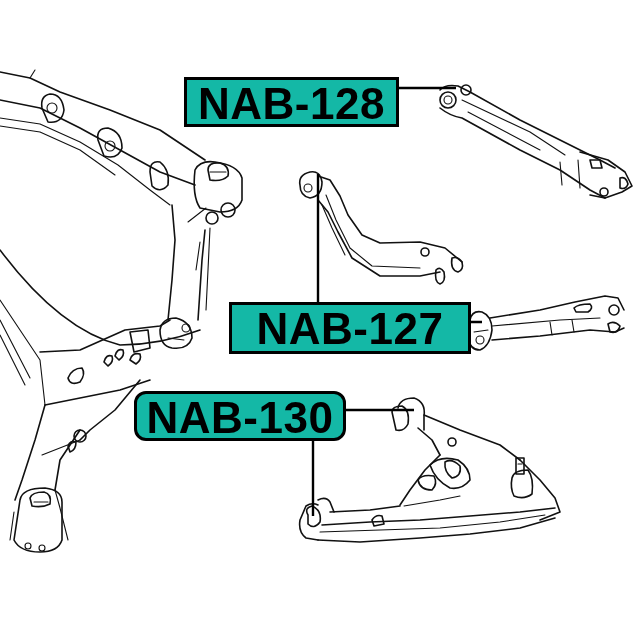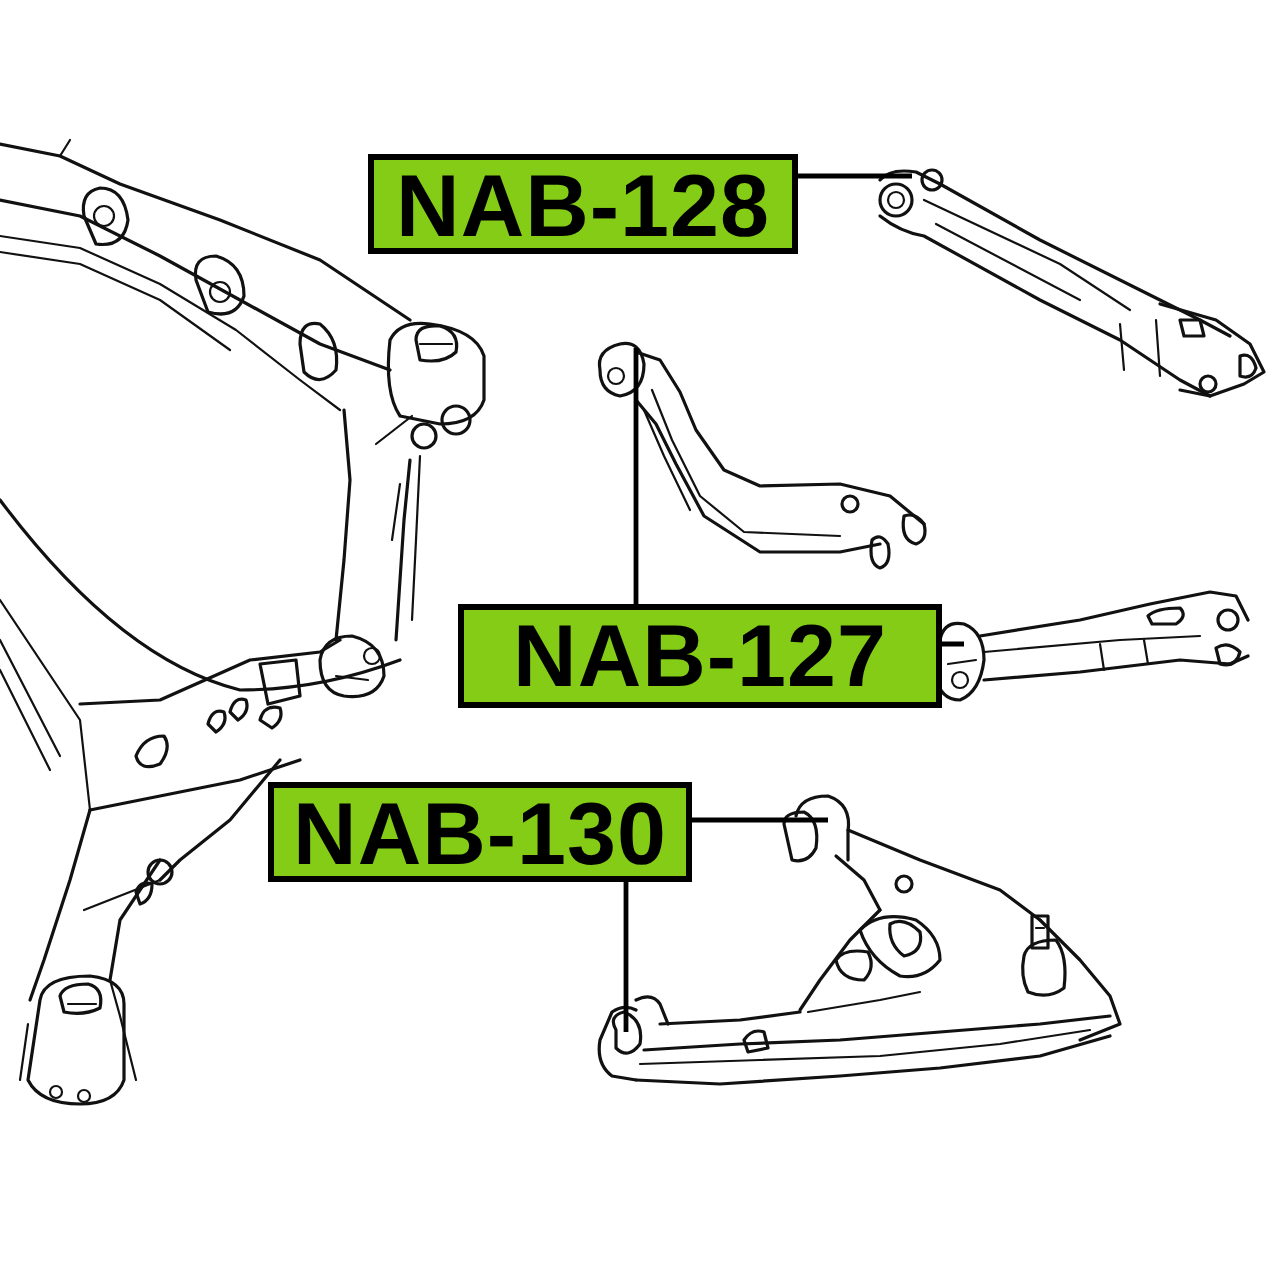--- a/index.html
+++ b/index.html
@@ -4,35 +4,35 @@
   <style>
     html, body { margin: 0; padding: 0; background: #ffffff; }
     body { width: 640px; height: 640px; overflow: hidden; position: relative; font-family: "Liberation Sans", sans-serif; }
     #diagram { position: absolute; left: 0; top: 0; width: 640px; height: 640px; }
     .ln { fill: none; stroke: #111; stroke-width: 1.6; stroke-linejoin: round; stroke-linecap: round; }
     .ln-thin { fill: none; stroke: #111; stroke-width: 1.1; stroke-linejoin: round; stroke-linecap: round; }
     .leader { stroke: #000; stroke-width: 2.4; fill: none; }
     .label-box {
       position: absolute;
       border: 3px solid #000;
-      background: #84cc16;
+      background: #14b8a6;
       color: #000;
       font-family: "Liberation Sans", sans-serif;
       font-weight: bold;
       font-size: 44px;
       line-height: 44px;
       letter-spacing: 0.5px;
       padding: 2px 6px 0 6px;
       box-sizing: border-box;
       white-space: nowrap;
       text-align: center;
     }
     #lbl-128 { left: 184px; top: 77px; width: 215px; height: 50px; }
     #lbl-127 { left: 229px; top: 302px; width: 242px; height: 52px; }
-    #lbl-130 { left: 134px; top: 391px; width: 212px; height: 50px; }
+    #lbl-130 { left: 134px; top: 391px; width: 212px; height: 50px; border-radius: 12px; }
   </style>
 </head>
 <body>
 
 <svg id="diagram" viewBox="0 0 640 640" xmlns="http://www.w3.org/2000/svg">
 
   <g>
 
     <path class="ln" d="M0,72 L30,78 L60,92 L110,110 L160,130 L205,160"></path>
     <path class="ln" d="M0,100 L40,108 L80,128 L120,150 L160,172 L195,185"></path>

